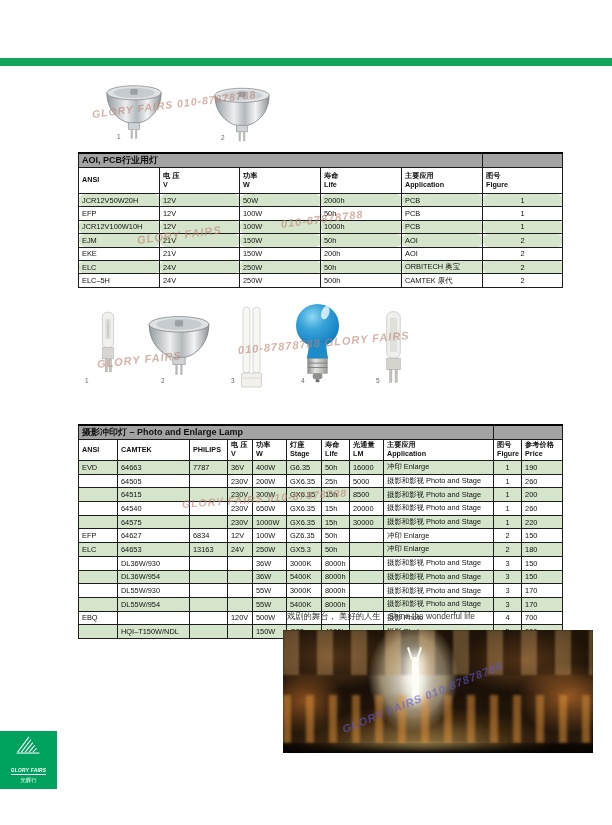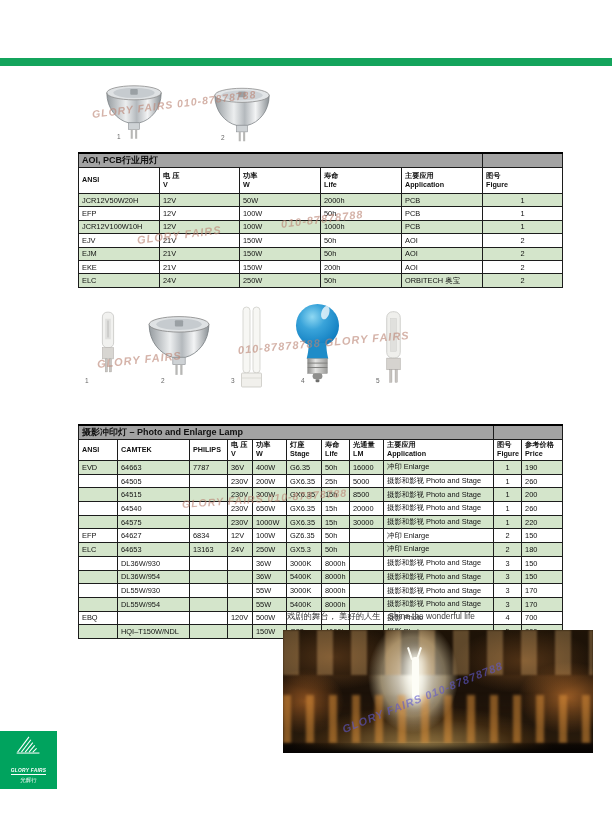--- a/index.html
+++ b/index.html
@@ -13,21 +13,21 @@
 
   
   table.tbl{position:absolute;border-collapse:collapse;table-layout:fixed;}
   .tbl td{border:1px solid #1c1c1c;font-size:7.4px;padding:0 0 0 3px;color:#101010;
           overflow:hidden;white-space:nowrap;vertical-align:middle;background:#fff;}
   .tbl tr.t-title td{border-top:2.5px solid #000;background:#a3a3a3;font-weight:bold;
           font-size:9px;height:13px;}
   .tbl tr.t-head td{background:#fff;font-weight:bold;font-size:7.2px;line-height:1.2;height:25px;}
   .tbl2 tr.t-head td{height:20px;}
   .tbl tr.g td{background:#d4e5cb;}
-  .tbl1 tr.r td{height:12.4px;}
+  .tbl1 tr.r td{height:12.4px;border-radius:6px;}
   .tbl2 tr.r td{height:12.7px;}
   .tbl td.ctr{text-align:center;padding-left:0;}
   .hcn{white-space:nowrap;}
   .hen{white-space:nowrap;}
 
   
   .wm{position:absolute;font-weight:bold;font-style:italic;color:rgba(187,132,116,0.62);
       letter-spacing:1px;white-space:nowrap;transform-origin:left center;z-index:5;}
 
   
@@ -163,28 +163,20 @@
           <td class="ctr">1</td>
         </tr>
         <tr class="r g">
           <td>JCR12V100W10H</td>
           <td>12V</td>
           <td>100W</td>
           <td>1000h</td>
           <td>PCB</td>
           <td class="ctr">1</td>
         </tr>
-        <tr class="r">
-          <td>EJV</td>
-          <td>21V</td>
-          <td>150W</td>
-          <td>50h</td>
-          <td>AOI</td>
-          <td class="ctr">2</td>
-        </tr>
         <tr class="r g">
           <td>EJM</td>
           <td>21V</td>
           <td>150W</td>
           <td>50h</td>
           <td>AOI</td>
           <td class="ctr">2</td>
         </tr>
         <tr class="r">
           <td>EKE</td>
@@ -193,20 +185,28 @@
           <td>200h</td>
           <td>AOI</td>
           <td class="ctr">2</td>
         </tr>
         <tr class="r g">
           <td>ELC</td>
           <td>24V</td>
           <td>250W</td>
           <td>50h</td>
           <td>ORBITECH 奥宝</td>
+          <td class="ctr">2</td>
+        </tr>
+        <tr class="r">
+          <td>ELC–5H</td>
+          <td>24V</td>
+          <td>250W</td>
+          <td>500h</td>
+          <td>CAMTEK 康代</td>
           <td class="ctr">2</td>
         </tr>
       </tbody>
   </table>
 
   <svg class="lamp" style="left:94px;top:308px" width="28" height="70" viewBox="0 0 30 70">
     <rect x="9" y="2" width="12" height="38" rx="5" fill="#f1f1ef" stroke="#c2c2c0" stroke-width="0.8"></rect>
     <rect x="12" y="9" width="6" height="22" fill="#dcdcda" opacity="0.8"></rect>
     <line x1="15" y1="11" x2="15" y2="29" stroke="#b9b9b7" stroke-width="1"></line>
     <rect x="9" y="40" width="12" height="12" fill="#d8d6d2" stroke="#b5b2ae" stroke-width="0.6"></rect>

